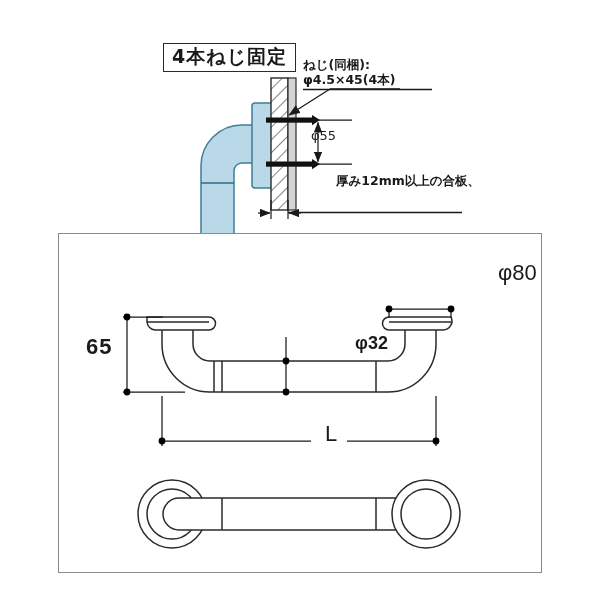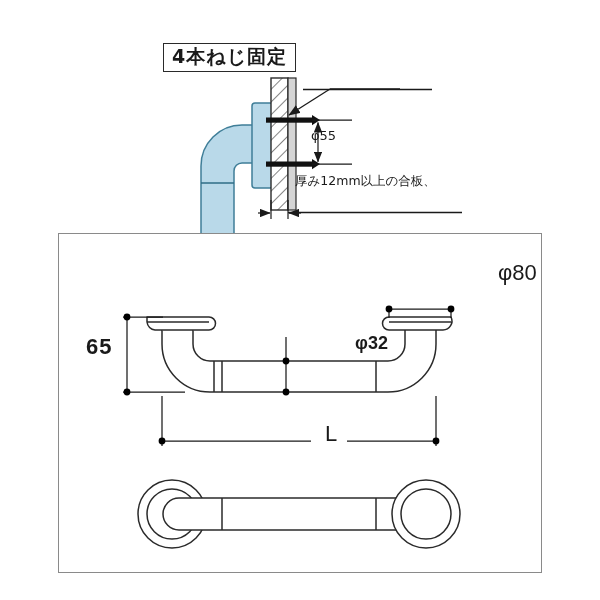--- a/index.html
+++ b/index.html
@@ -29,21 +29,21 @@
   #title-box{
     left:163px;top:27px;
     border:1.7px solid #2a2a2a;background:#fff;
     padding:3px 8px 5px 8px;
     font-size:19px;letter-spacing:1px;
     font-weight:700;
   }
   #screw-note{left:303px;top:42px;font-size:12.5px;font-weight:700;letter-spacing:0px;}
   #screw-note div{line-height:1.18;}
   #phi55-label{left:311px;top:113px;font-size:13px;font-weight:400;}
-  #wall-note{left:295px;top:157px;font-size:12.5px;font-weight:400;}
+  #wall-note{left:295px;top:157px;font-size:12.5px;font-weight:700;padding-left:41px;}
   #wall-note div{line-height:1.2;}
 
   #dim-65{left:86px;top:336px;font-size:22px;font-weight:700;letter-spacing:1px;}
   #dim-phi80{left:450px;top:262px;font-size:22px;font-weight:400;margin-left:48px;}
   #dim-phi32{left:355px;top:334px;font-size:18px;font-weight:700;}
   #dim-L{left:325px;top:423px;font-size:22px;font-weight:400;}
 </style>
 </head>
 <body>
 
@@ -107,20 +107,24 @@
         <line x1="301" y1="197" x2="289" y2="197" marker-end="url(#arrA)"></line>
       </g>
 
       <line x1="288" y1="196.5" x2="462" y2="196.5" stroke="#1a1a1a" stroke-width="1.4"></line>
 
       <line x1="303" y1="73.5" x2="432" y2="73.5" stroke="#1a1a1a" stroke-width="1.4"></line>
     </svg>
 
     <div class="lbl jp" id="title-box">4本ねじ固定</div>
 
+    <div class="lbl jp" id="screw-note">
+      <div>ねじ(同梱):</div>
+      <div>φ4.5×45(4本)</div>
+    </div>
 
     <div class="lbl jp" id="phi55-label">φ55</div>
 
     <div class="lbl jp" id="wall-note">
       <div>厚み12mm以上の合板、</div>
     </div>
   </div>
 
   <div class="abs" id="product-panel">
     <svg id="product-drawing" width="480" height="336" viewBox="0 0 480 336">

